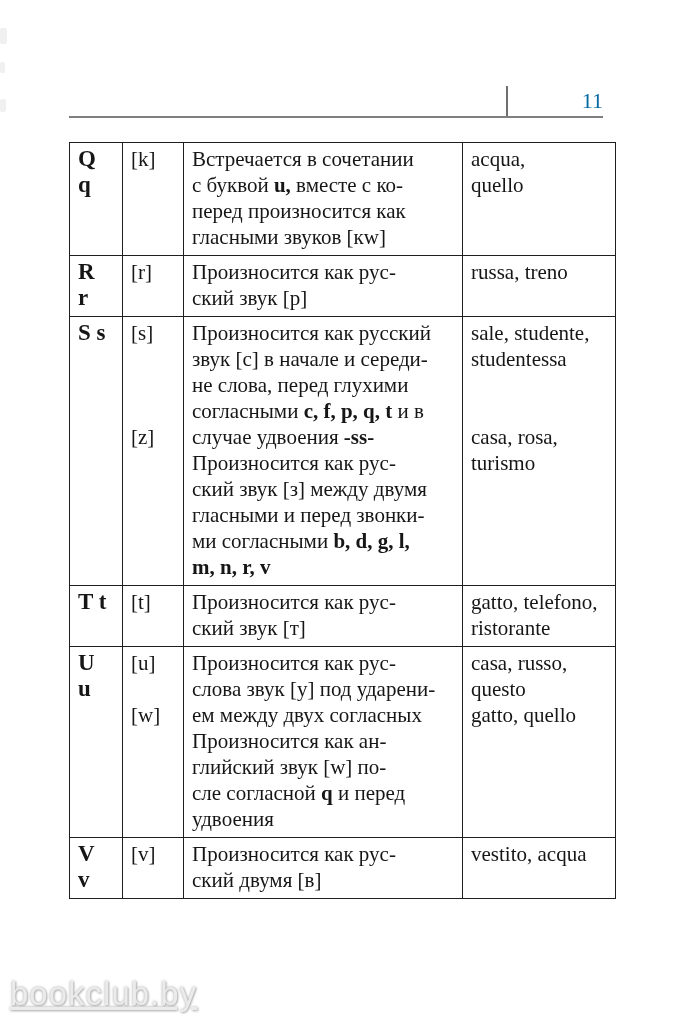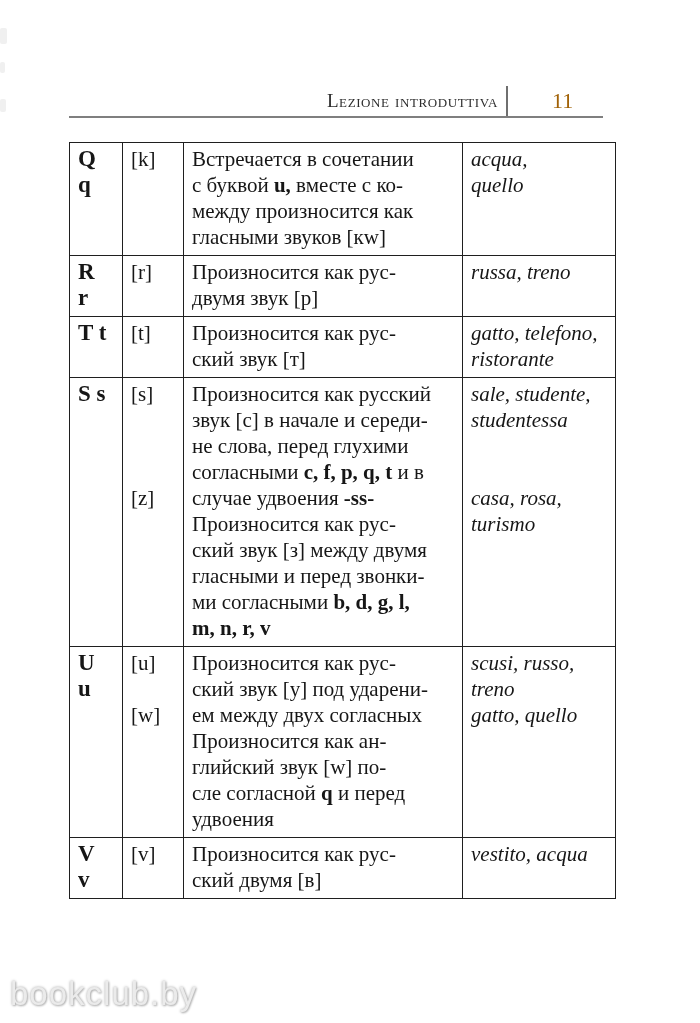--- a/index.html
+++ b/index.html
@@ -12,118 +12,102 @@
   
   .hdr {
     position:absolute; top:86px; left:69px; width:534px; height:30px;
     display:flex; align-items:center; justify-content:flex-end;
   }
   .hdr-title {
     font-variant:small-caps; font-size:19px; letter-spacing:0.6px; color:#2d2d2d;
     white-space:nowrap;
   }
   .hdr-div { width:2px; height:30px; background:#6f6f6f; margin-left:8px; flex:0 0 auto; }
-  .hdr-num { width:51px; text-align:left; font-size:22px; color:#a16207; flex:0 0 auto;margin-left:44px; }
+  .hdr-num { width:51px; text-align:right; font-size:22px; color:#0369a1; flex:0 0 auto;margin-left:44px; }
   .hdr-rule { position:absolute; left:69px; top:116px; width:534px; height:2px; background:#7f7f7f; }
 
   
   table.pron { position:absolute; left:69px; top:142px; border-collapse:collapse; }
   table.pron td {
     border:1.5px solid #1f1f1f; vertical-align:top;
     padding:3px 2px 5px 8px;
   }
   td.letter { width:42px; font-weight:700; }
   td.trans  { width:50px; padding-left:7px; }
   td.desc   { width:268px; padding-left:11px; }
-  td.ex     { width:142px; padding-left:9px; font-style:italic; }
+  td.ex     { width:142px; padding-left:9px; }
   .ln { height:26px; line-height:26px; white-space:nowrap; font-size:21px; }
   td.letter .ln { font-size:23px; }
   td.desc b { font-weight:700; }
 
   
   .smudge { position:absolute; background:#f0f0f0; border-radius:2px; }
   .sm1 { left:0; top:28px; width:7px; height:16px; }
   .sm2 { left:0; top:62px; width:5px; height:11px; }
   .sm3 { left:0; top:99px; width:6px; height:13px; }
 
   
   .wm {
     position:absolute; left:10px; top:975px;
     font-family:"Liberation Sans","DejaVu Sans",sans-serif;
     font-size:33px; letter-spacing:1px; color:#ebebeb;
     text-shadow:0 0 3px #ababab, 1px 1px 2px #bdbdbd;
+    text-decoration:underline;
   }
 </style>
 </head>
 <body>
 
 <div class="page">
 
   <div class="smudge sm1"></div>
   <div class="smudge sm2"></div>
   <div class="smudge sm3"></div>
 
   <div class="hdr">
-    <span class="hdr-title">Lezione introduttiva</span>
     <span class="hdr-div"></span>
     <span class="hdr-num">11</span>
   </div>
   <div class="hdr-rule"></div>
 
   <table class="pron">
     <tbody id="pron-body">
         <tr>
           <td class="letter">
             <div class="ln">Q</div>
             <div class="ln">q</div>
           </td>
           <td class="trans">
             <div class="ln">[k]</div>
           </td>
           <td class="desc">
             <div class="ln">Встречается в сочетании</div>
             <div class="ln">с буквой <b>u,</b> вместе с ко-</div>
-            <div class="ln">между произносится как</div>
+            <div class="ln">перед произносится как</div>
             <div class="ln">гласными звуков [кw]</div>
           </td>
           <td class="ex">
             <div class="ln">acqua,</div>
             <div class="ln">quello</div>
           </td>
         </tr>
         <tr>
           <td class="letter">
             <div class="ln">R</div>
             <div class="ln">r</div>
           </td>
           <td class="trans">
             <div class="ln">[r]</div>
           </td>
           <td class="desc">
             <div class="ln">Произносится как рус-</div>
-            <div class="ln">двумя звук [р]</div>
+            <div class="ln">ский звук [р]</div>
           </td>
           <td class="ex">
             <div class="ln">russa, treno</div>
-          </td>
-        </tr>
-        <tr>
-          <td class="letter">
-            <div class="ln">T t</div>
-          </td>
-          <td class="trans">
-            <div class="ln">[t]</div>
-          </td>
-          <td class="desc">
-            <div class="ln">Произносится как рус-</div>
-            <div class="ln">ский звук [т]</div>
-          </td>
-          <td class="ex">
-            <div class="ln">gatto, telefono,</div>
-            <div class="ln">ristorante</div>
           </td>
         </tr>
         <tr>
           <td class="letter">
             <div class="ln">S s</div>
           </td>
           <td class="trans">
             <div class="ln">[s]</div>
             <div class="ln">&nbsp;</div>
             <div class="ln">&nbsp;</div>
@@ -146,40 +130,56 @@
             <div class="ln">sale, studente,</div>
             <div class="ln">studentessa</div>
             <div class="ln">&nbsp;</div>
             <div class="ln">&nbsp;</div>
             <div class="ln">casa, rosa,</div>
             <div class="ln">turismo</div>
           </td>
         </tr>
         <tr>
           <td class="letter">
+            <div class="ln">T t</div>
+          </td>
+          <td class="trans">
+            <div class="ln">[t]</div>
+          </td>
+          <td class="desc">
+            <div class="ln">Произносится как рус-</div>
+            <div class="ln">ский звук [т]</div>
+          </td>
+          <td class="ex">
+            <div class="ln">gatto, telefono,</div>
+            <div class="ln">ristorante</div>
+          </td>
+        </tr>
+        <tr>
+          <td class="letter">
             <div class="ln">U</div>
             <div class="ln">u</div>
           </td>
           <td class="trans">
             <div class="ln">[u]</div>
             <div class="ln">&nbsp;</div>
             <div class="ln">[w]</div>
           </td>
           <td class="desc">
             <div class="ln">Произносится как рус-</div>
-            <div class="ln">ский звук [у] под ударени-</div>
+            <div class="ln">слова звук [у] под ударени-</div>
             <div class="ln">ем между двух согласных</div>
             <div class="ln">Произносится как ан-</div>
             <div class="ln">глийский звук [w] по-</div>
             <div class="ln">сле согласной <b>q</b> и перед</div>
             <div class="ln">удвоения</div>
           </td>
           <td class="ex">
-            <div class="ln">scusi, russo,</div>
-            <div class="ln">treno</div>
+            <div class="ln">casa, russo,</div>
+            <div class="ln">questo</div>
             <div class="ln">gatto, quello</div>
           </td>
         </tr>
         <tr>
           <td class="letter">
             <div class="ln">V</div>
             <div class="ln">v</div>
           </td>
           <td class="trans">
             <div class="ln">[v]</div>

